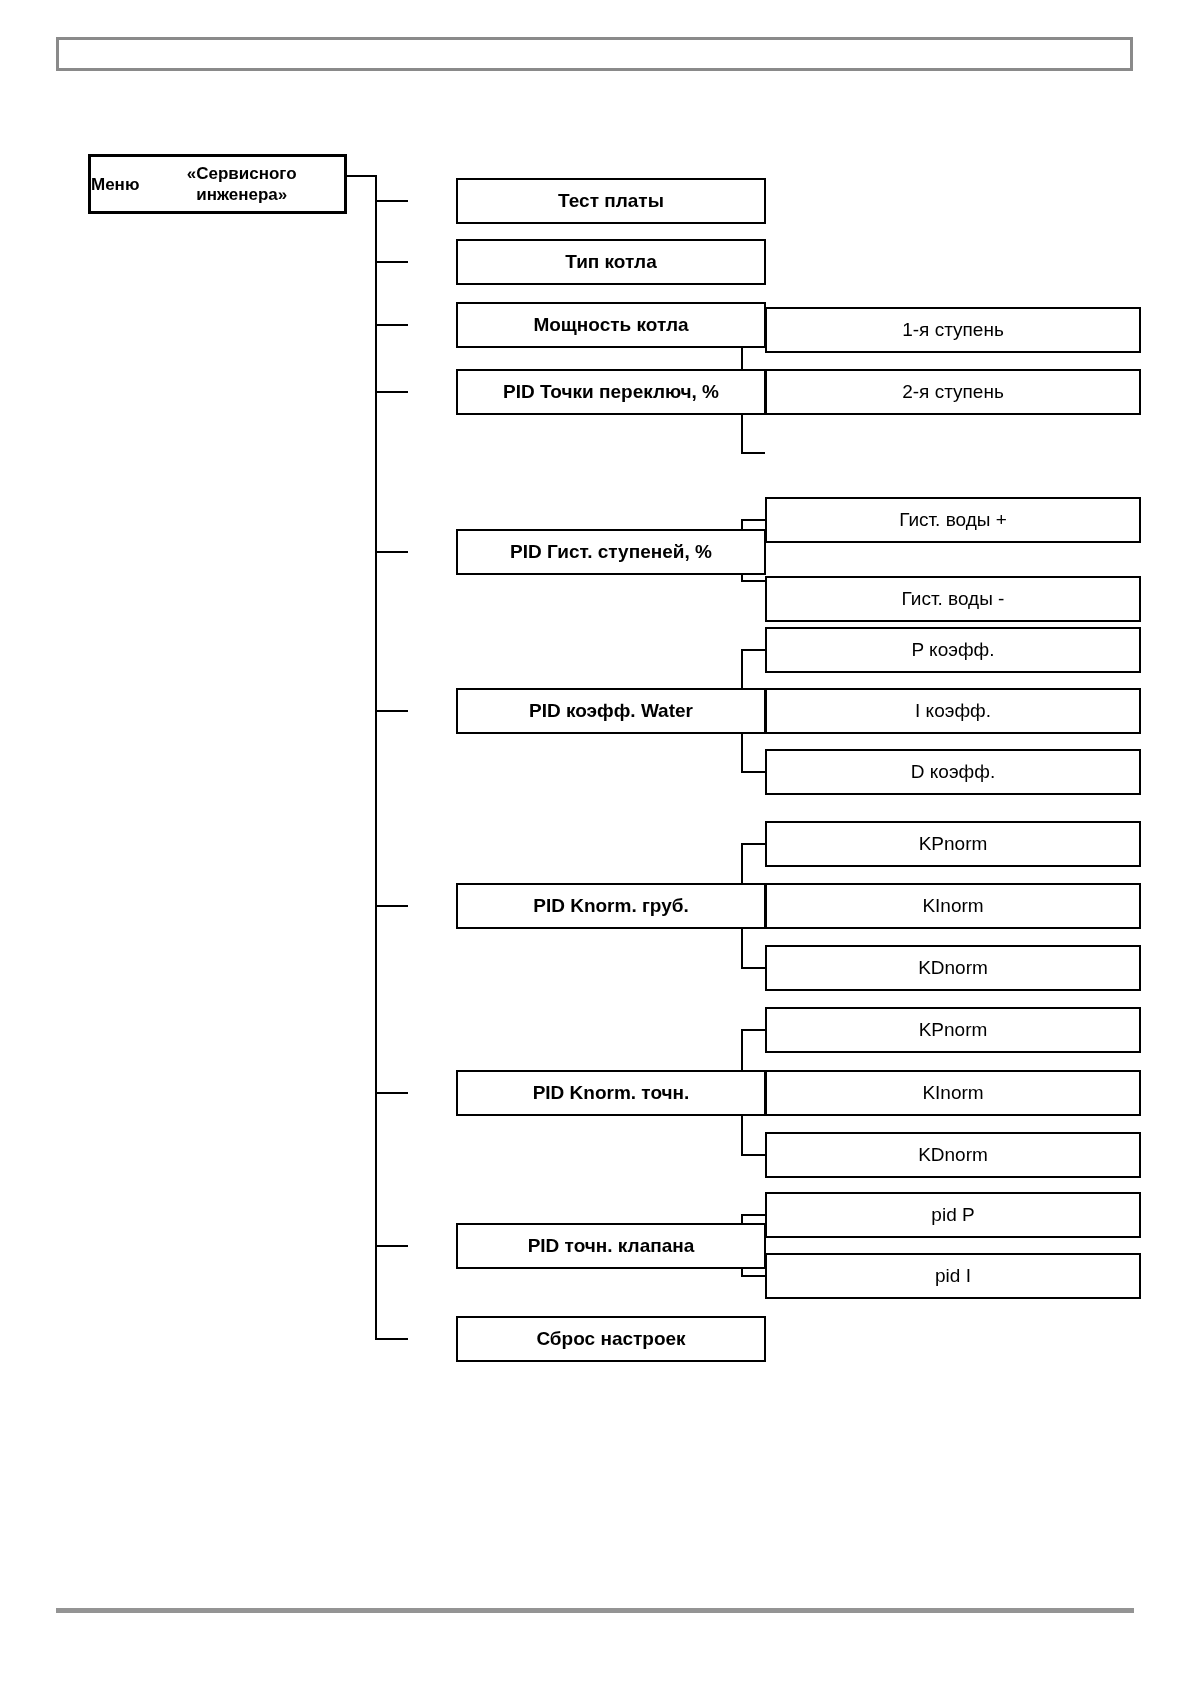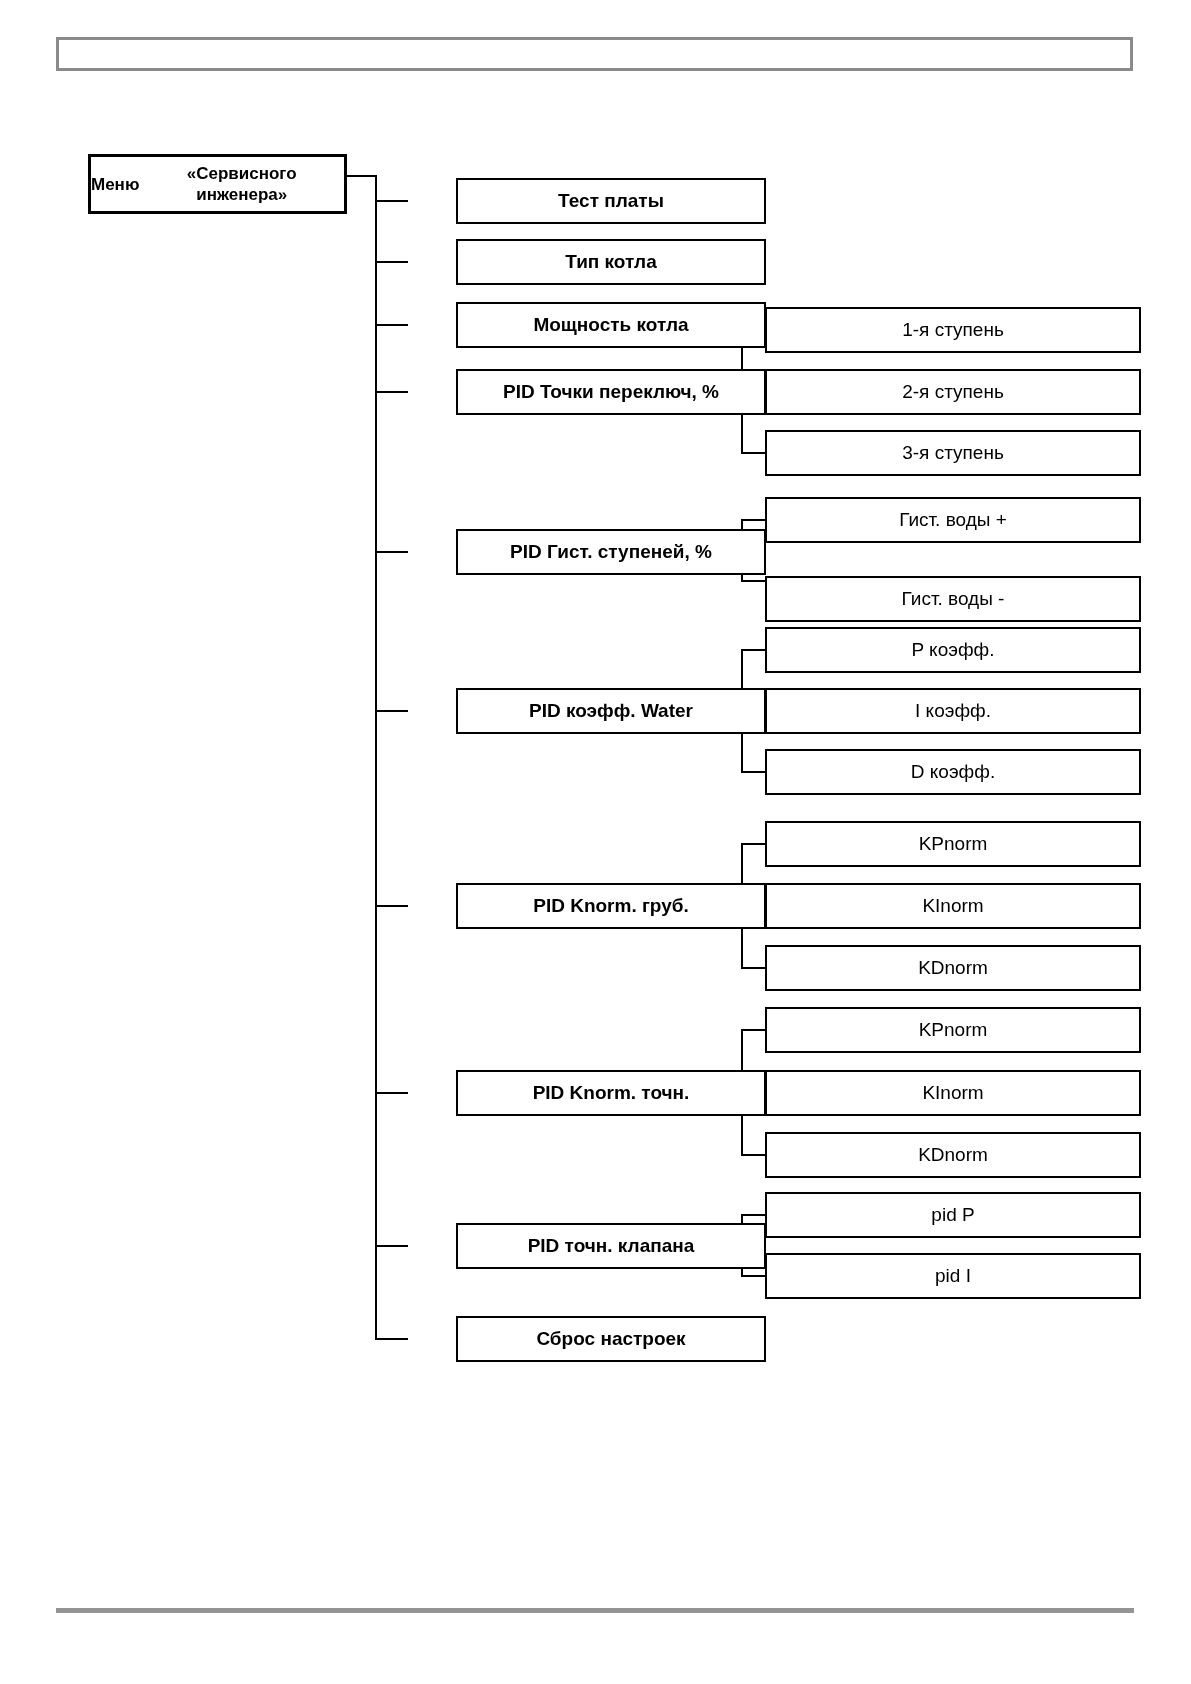--- a/index.html
+++ b/index.html
@@ -147,21 +147,20 @@
   <div class="node lvl2" style="top:369px">PID Точки переключ, %</div>
   <div class="node lvl2" style="top:529px">PID Гист. ступеней, %</div>
   <div class="node lvl2" style="top:688px">PID коэфф. Water</div>
   <div class="node lvl2" style="top:883px">PID Knorm. груб.</div>
   <div class="node lvl2" style="top:1070px">PID Knorm. точн.</div>
   <div class="node lvl2" style="top:1223px">PID точн. клапана</div>
   <div class="node lvl2" style="top:1316px">Сброс настроек</div>
 
   <div class="node lvl3" style="top:307px">1-я ступень</div>
   <div class="node lvl3" style="top:369px">2-я ступень</div>
-  <div class="node lvl3" style="top:430px">3-я ступень</div>
   <div class="node lvl3" style="top:497px">Гист. воды +</div>
   <div class="node lvl3" style="top:576px">Гист. воды -</div>
   <div class="node lvl3" style="top:627px">P коэфф.</div>
   <div class="node lvl3" style="top:749px">D коэфф.</div>
   <div class="node lvl3" style="top:688px">I коэфф.</div>
   <div class="node lvl3" style="top:821px">KPnorm</div>
   <div class="node lvl3" style="top:883px">KInorm</div>
   <div class="node lvl3" style="top:945px">KDnorm</div>
   <div class="node lvl3" style="top:1007px">KPnorm</div>
   <div class="node lvl3" style="top:1070px">KInorm</div>

